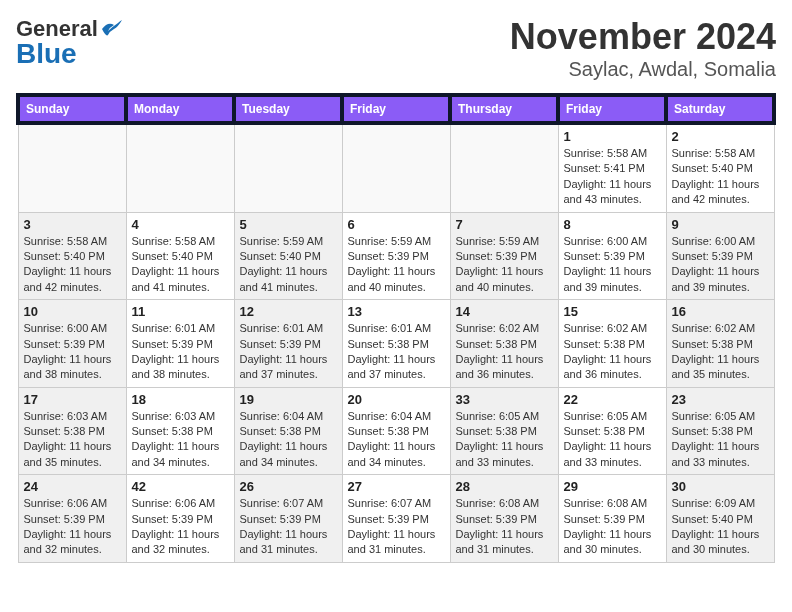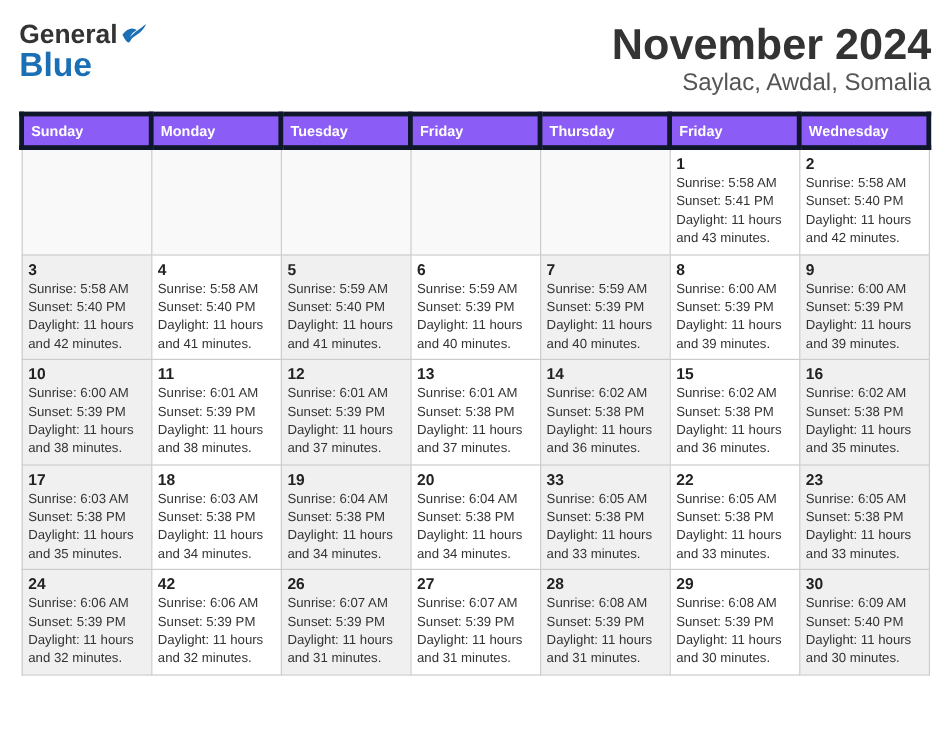--- a/index.html
+++ b/index.html
@@ -81,21 +81,21 @@
 
 <table class="calendar">
   <thead>
     <tr>
     <th>Sunday</th>
         <th>Monday</th>
         <th>Tuesday</th>
         <th>Friday</th>
         <th>Thursday</th>
         <th>Friday</th>
-        <th>Wednesday</th>
+        <th>Saturday</th>
       </tr>
   </thead>
   <tbody id="calendar-body">
   <tr>
         <td class="empty"></td>
         <td class="empty"></td>
         <td class="empty"></td>
         <td class="empty"></td>
         <td class="empty"></td>
         <td>

